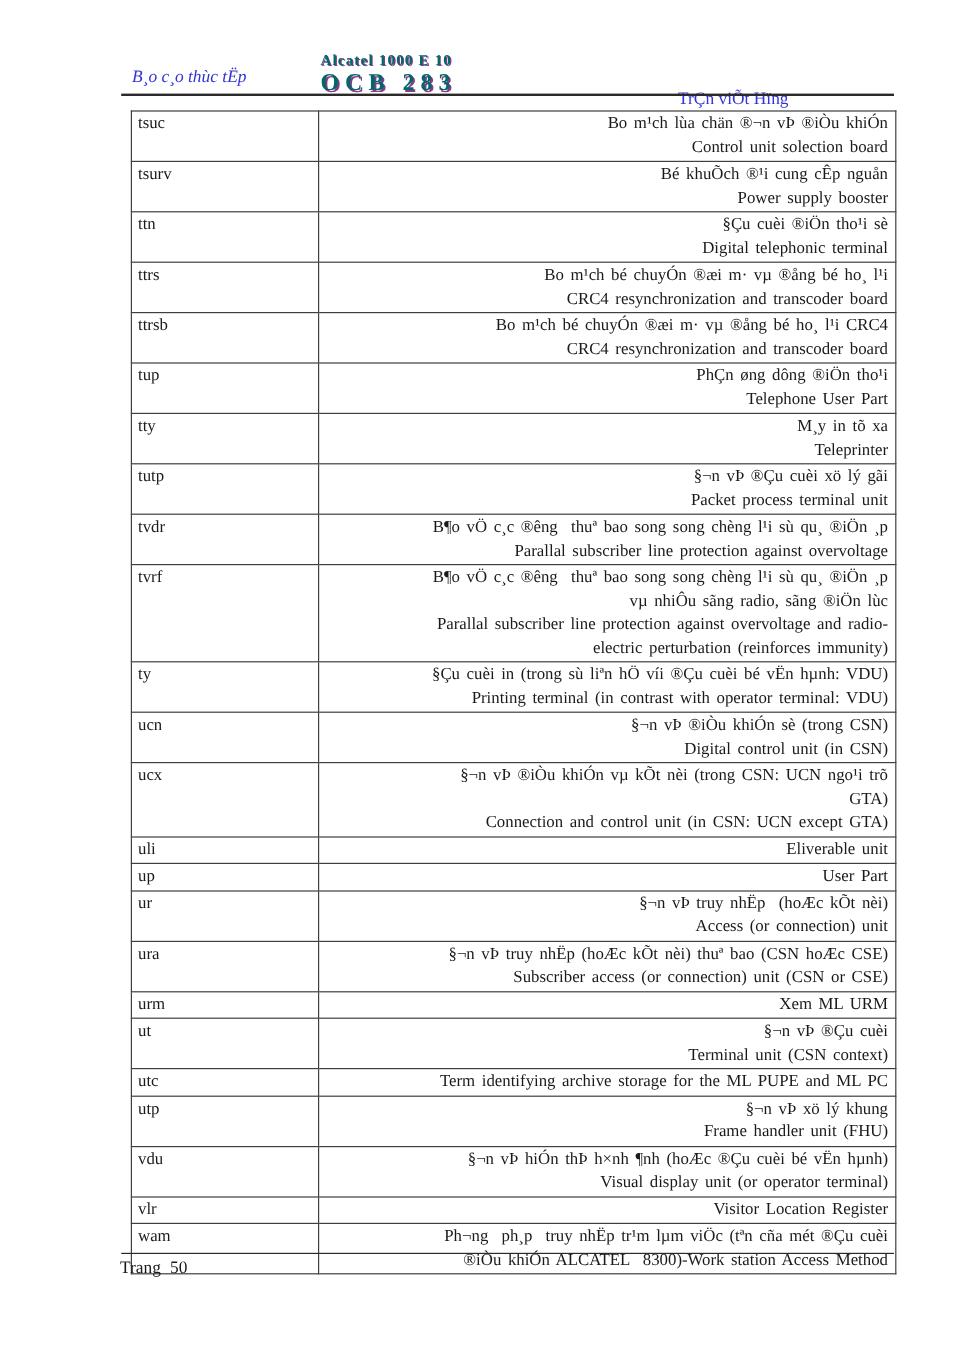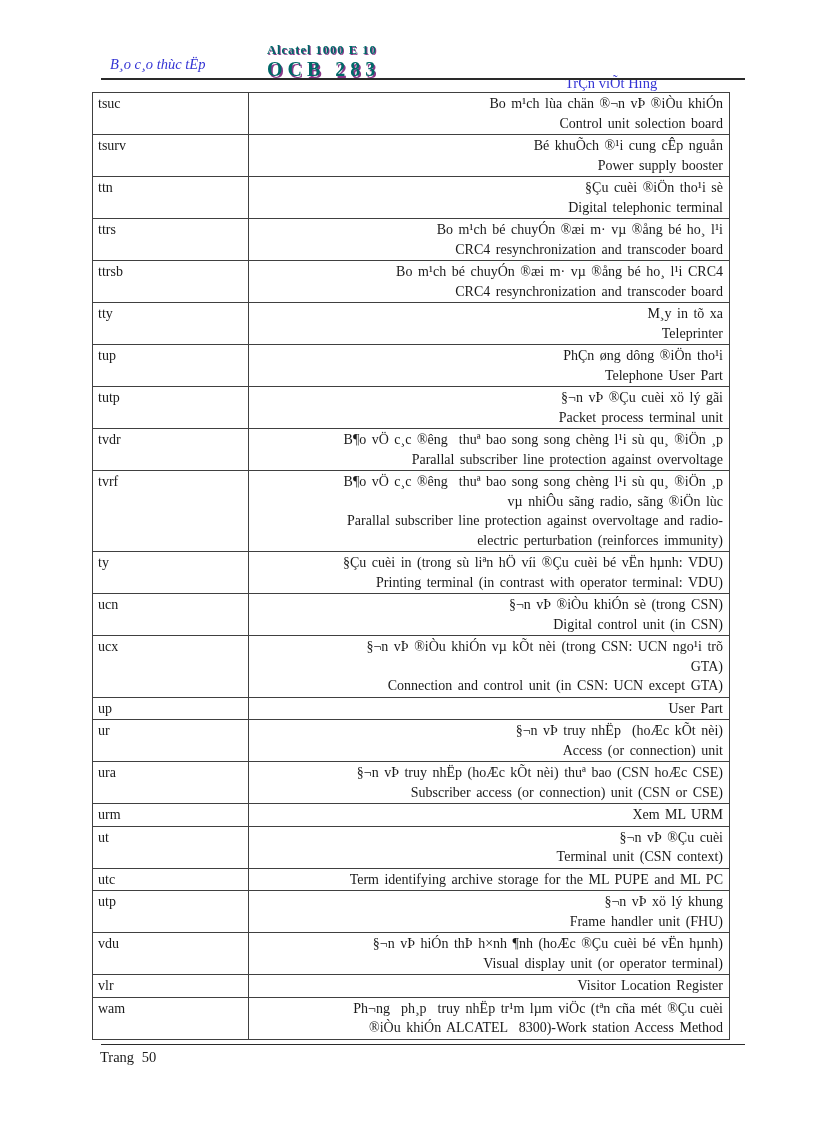--- a/index.html
+++ b/index.html
@@ -43,21 +43,21 @@
     color:var(--logo-teal);
     text-shadow:1.5px 1.5px 0 var(--logo-shadow);
   }
   .hdr-rule{
     position:absolute;left:101px;top:78px;width:644px;height:2px;
     background:var(--rule);
   }
 
   
   table.glossary{
-    position:absolute;left:92px;top:92px;width:638px;
+    position:absolute;left:109px;top:92px;width:638px;
     border-collapse:collapse;
     font-size:14px;
   }
   table.glossary td{
     border:1px solid var(--border);
     vertical-align:top;
     padding:1px 6px 1px 5px;
     line-height:19.5px;
   }
   td.abbr{width:156px;}
@@ -120,31 +120,31 @@
           </td>
         </tr>
         <tr>
           <td class="abbr">ttrsb</td>
           <td class="desc">
             <div class="line">Bo m¹ch bé chuyÓn ®æi m· vµ ®ång bé ho¸ l¹i CRC4</div>
             <div class="line">CRC4 resynchronization and transcoder board</div>
           </td>
         </tr>
         <tr>
+          <td class="abbr">tup</td>
+          <td class="desc">
+            <div class="line">PhÇn øng dông ®iÖn tho¹i</div>
+            <div class="line">Telephone User Part</div>
+          </td>
+        </tr>
+        <tr>
           <td class="abbr">tty</td>
           <td class="desc">
             <div class="line">M¸y in tõ xa</div>
             <div class="line">Teleprinter</div>
-          </td>
-        </tr>
-        <tr>
-          <td class="abbr">tup</td>
-          <td class="desc">
-            <div class="line">PhÇn øng dông ®iÖn tho¹i</div>
-            <div class="line">Telephone User Part</div>
           </td>
         </tr>
         <tr>
           <td class="abbr">tutp</td>
           <td class="desc">
             <div class="line">§¬n vÞ ®Çu cuèi xö lý gãi</div>
             <div class="line">Packet process terminal unit</div>
           </td>
         </tr>
         <tr>
@@ -179,20 +179,26 @@
         </tr>
         <tr>
           <td class="abbr">ucx</td>
           <td class="desc">
             <div class="line">§¬n vÞ ®iÒu khiÓn vµ kÕt nèi (trong CSN: UCN ngo¹i trõ</div>
             <div class="line">GTA)</div>
             <div class="line">Connection and control unit (in CSN: UCN except GTA)</div>
           </td>
         </tr>
         <tr>
+          <td class="abbr">uli</td>
+          <td class="desc">
+            <div class="line">Eliverable unit</div>
+          </td>
+        </tr>
+        <tr>
           <td class="abbr">up</td>
           <td class="desc">
             <div class="line">User Part</div>
           </td>
         </tr>
         <tr>
           <td class="abbr">ur</td>
           <td class="desc">
             <div class="line">§¬n vÞ truy nhËp  (hoÆc kÕt nèi)</div>
             <div class="line">Access (or connection) unit</div>

